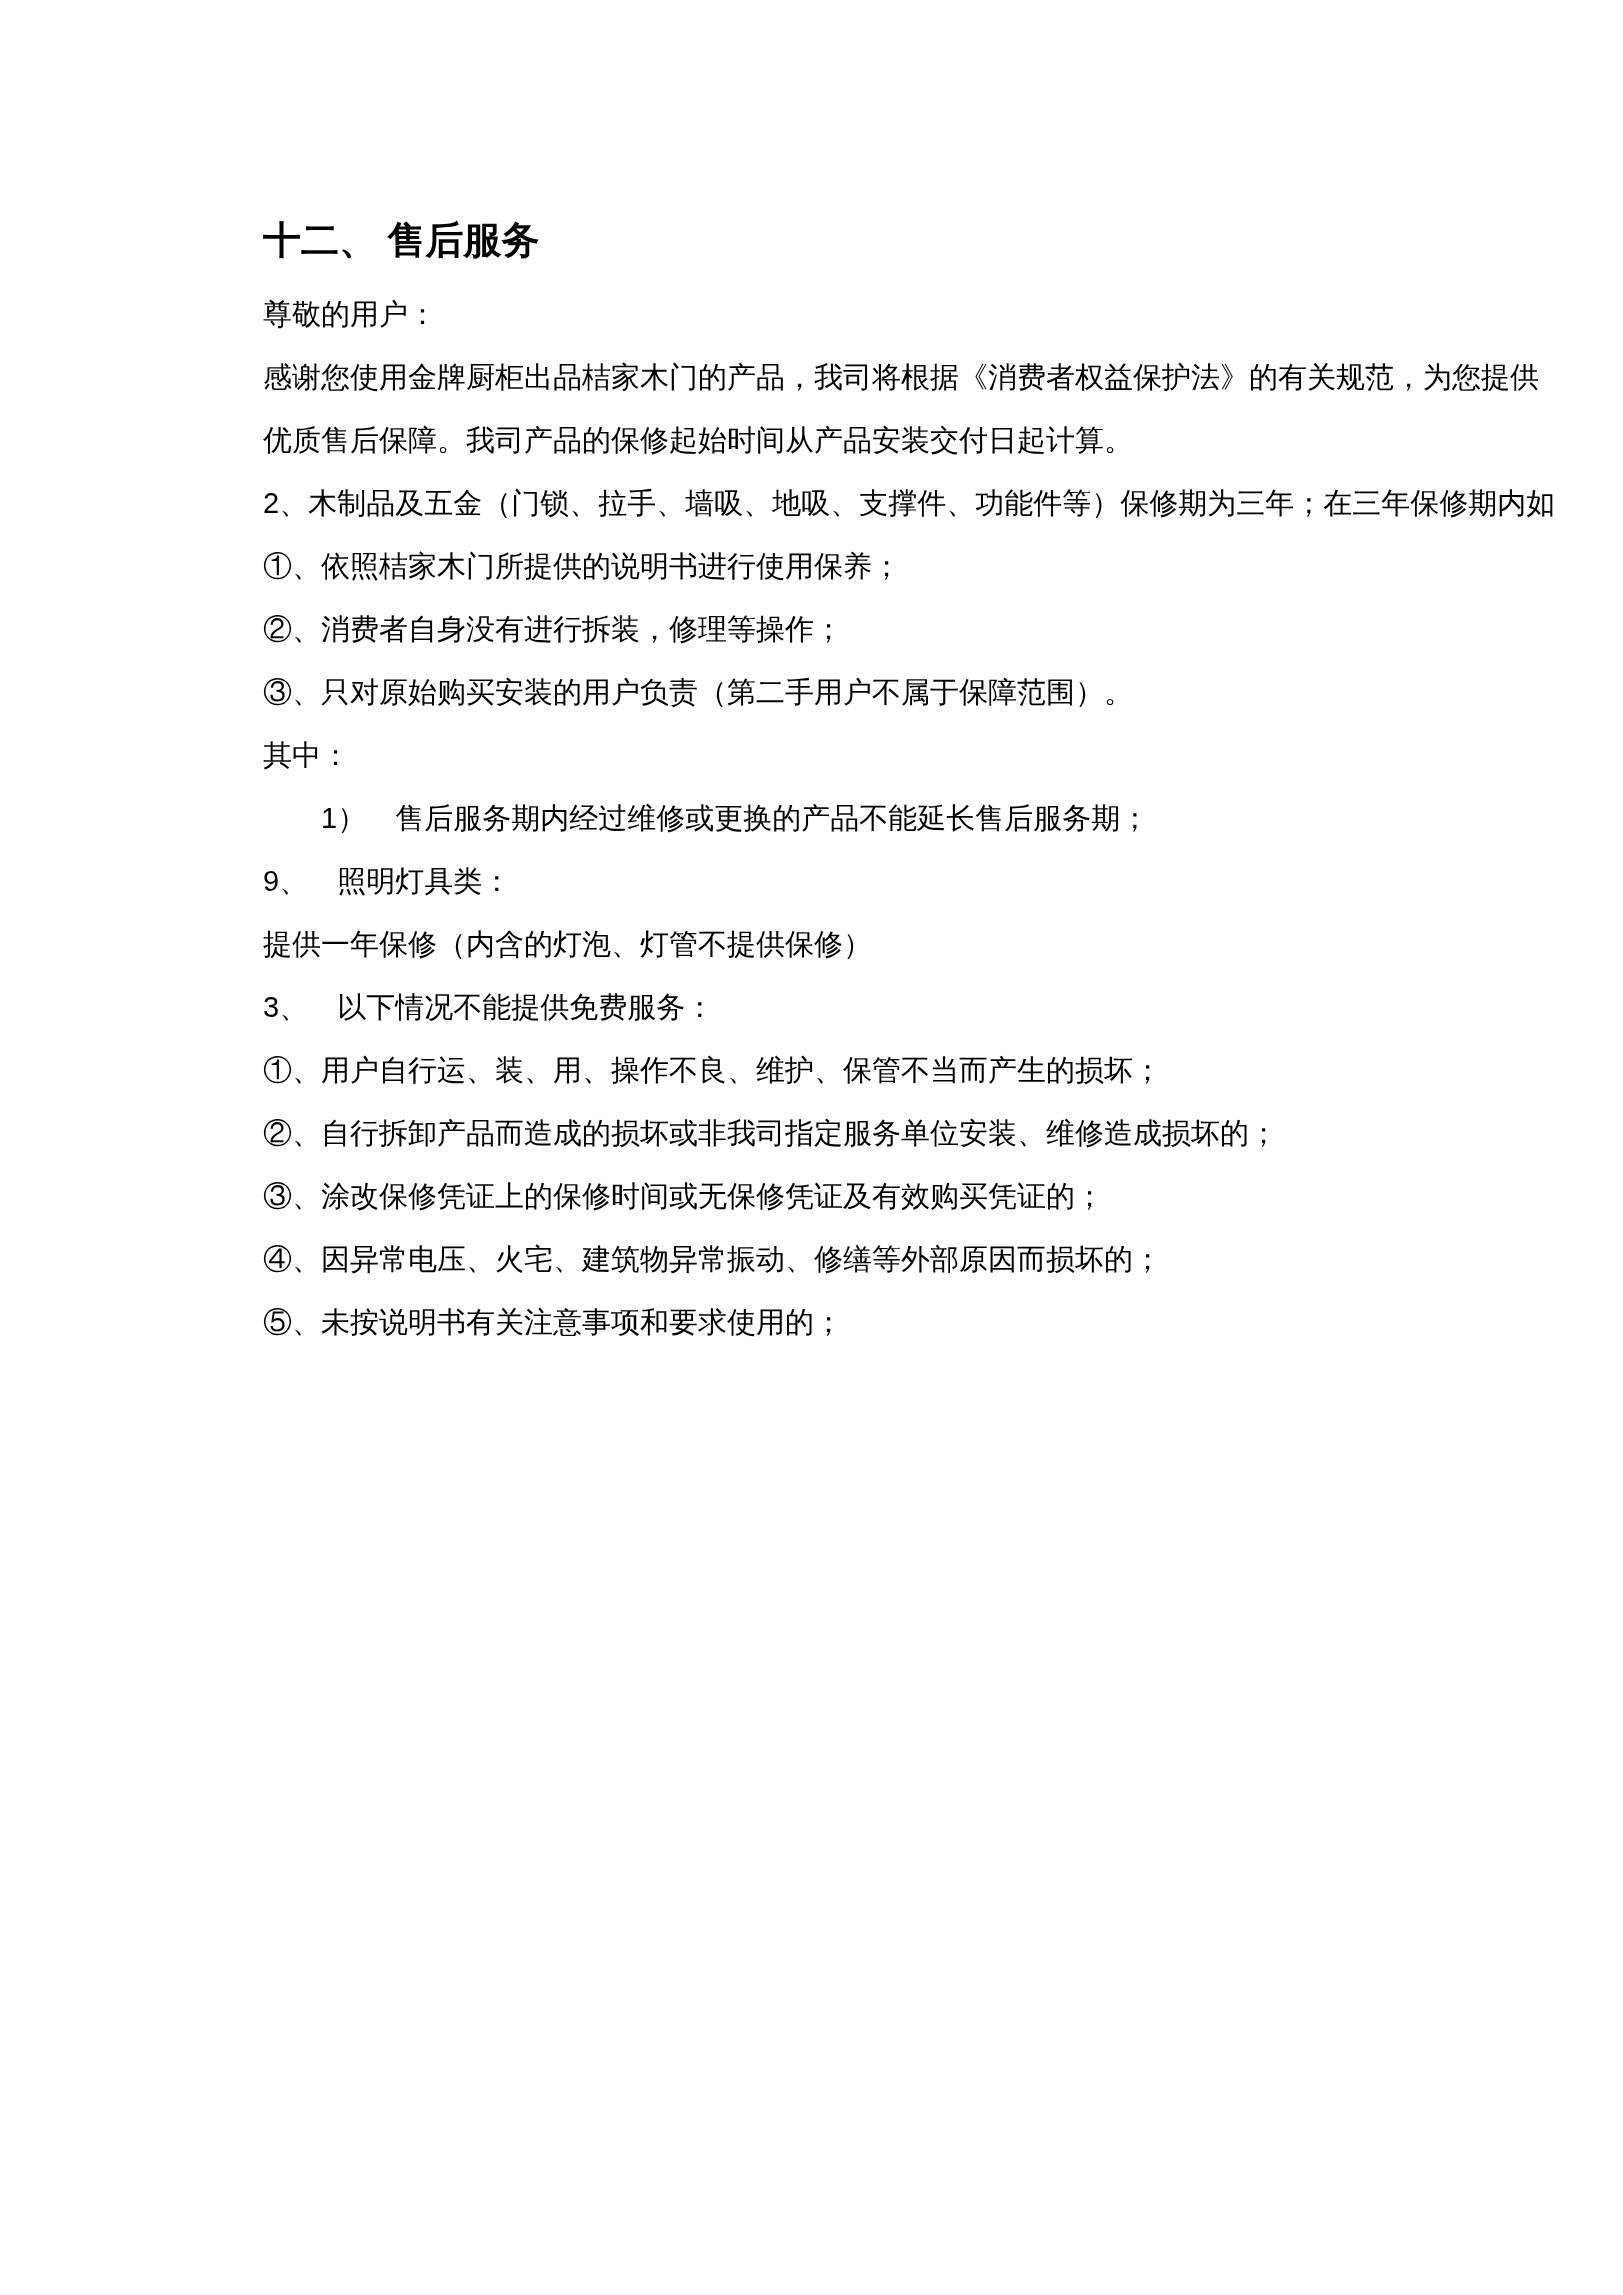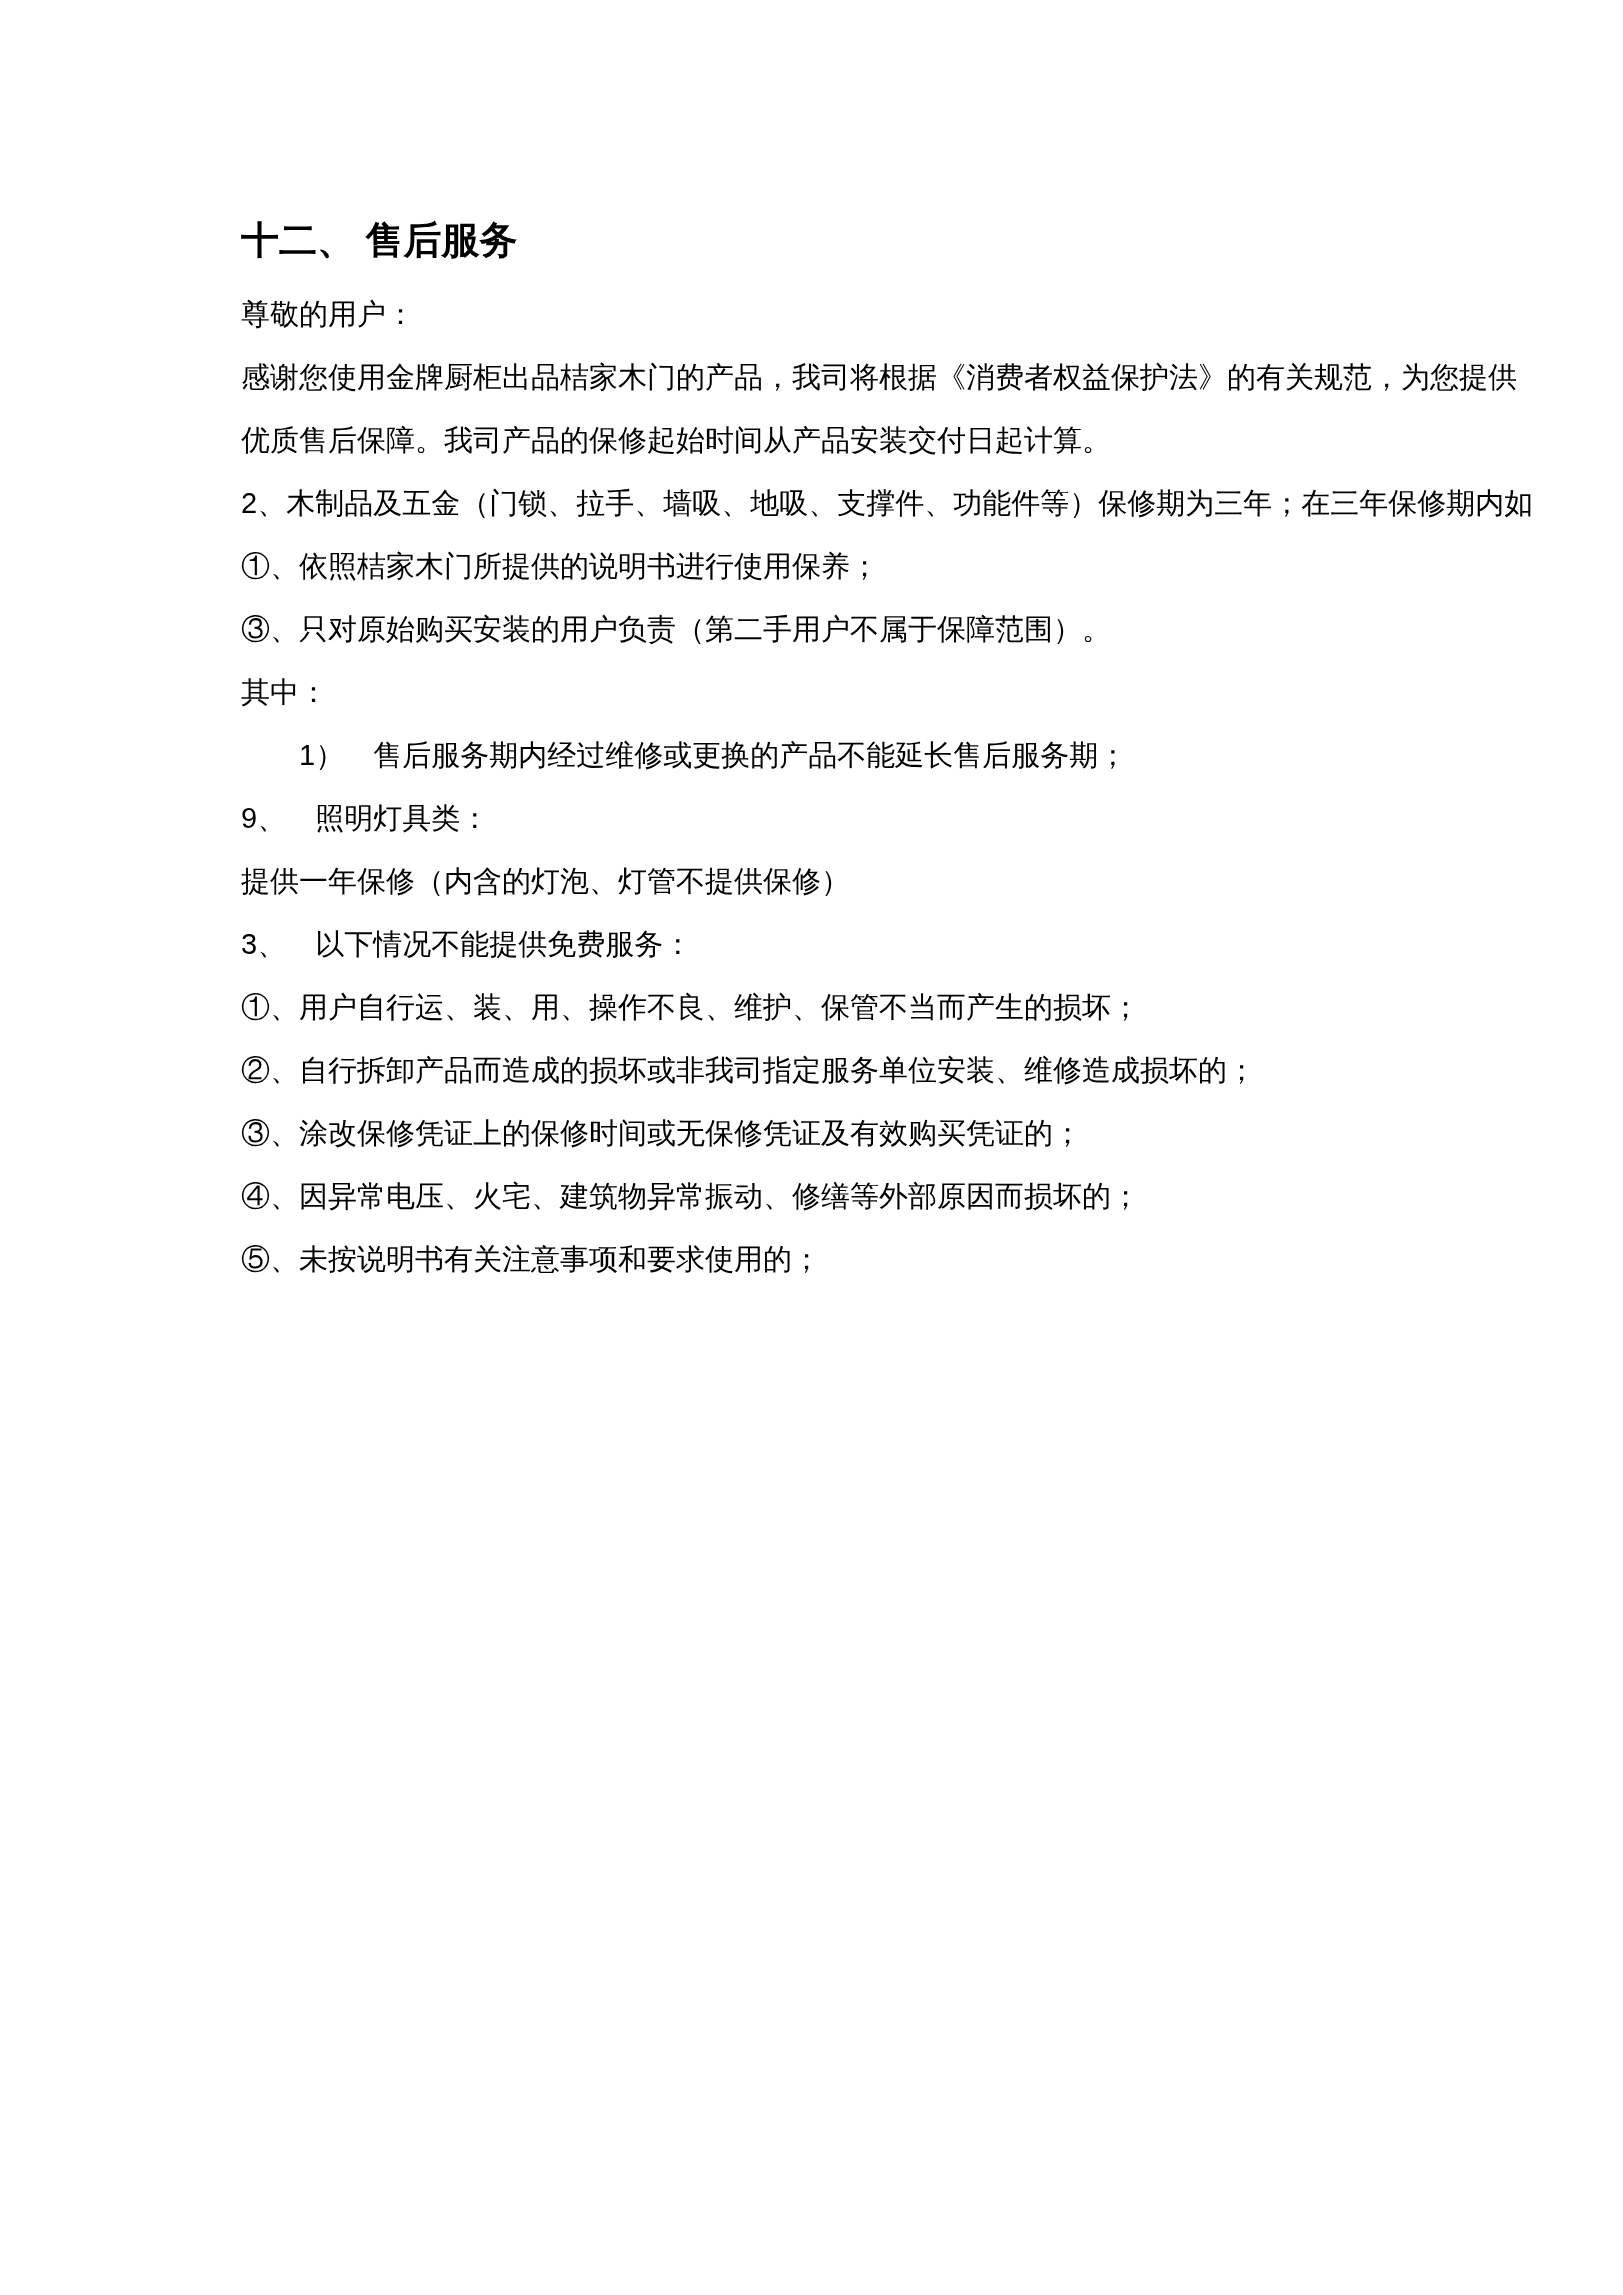--- a/index.html
+++ b/index.html
@@ -11,21 +11,21 @@
     position: relative;
     width: 1623px;
     height: 2295px;
     background: #ffffff;
     color: #000000;
     font-family: "Liberation Sans", sans-serif;
     overflow: hidden;
   }
   .doc {
     position: absolute;
-    left: 241px;
+    left: 263px;
     top: 209px;
     width: 1269px;
   }
   .heading {
     font-size: 38px;
     font-weight: 700;
     line-height: 63px;
     height: 63px;
     white-space: pre;
     letter-spacing: 0;
@@ -46,20 +46,21 @@
 
 <div class="page">
   <div class="doc">
     <div class="heading">十二、 售后服务</div>
     <div class="body-text">
       <div class="line">尊敬的用户：</div>
       <div class="line">感谢您使用金牌厨柜出品桔家木门的产品，我司将根据《消费者权益保护法》的有关规范，为您提供</div>
       <div class="line">优质售后保障。我司产品的保修起始时间从产品安装交付日起计算。</div>
       <div class="line">2、木制品及五金（门锁、拉手、墙吸、地吸、支撑件、功能件等）保修期为三年；在三年保修期内如</div>
       <div class="line">①、依照桔家木门所提供的说明书进行使用保养；</div>
+      <div class="line">②、消费者自身没有进行拆装，修理等操作；</div>
       <div class="line">③、只对原始购买安装的用户负责（第二手用户不属于保障范围）。</div>
       <div class="line">其中：</div>
       <div class="line">　　1）　售后服务期内经过维修或更换的产品不能延长售后服务期；</div>
       <div class="line">9、　照明灯具类：</div>
       <div class="line">提供一年保修（内含的灯泡、灯管不提供保修）</div>
       <div class="line">3、　以下情况不能提供免费服务：</div>
       <div class="line">①、用户自行运、装、用、操作不良、维护、保管不当而产生的损坏；</div>
       <div class="line">②、自行拆卸产品而造成的损坏或非我司指定服务单位安装、维修造成损坏的；</div>
       <div class="line">③、涂改保修凭证上的保修时间或无保修凭证及有效购买凭证的；</div>
       <div class="line">④、因异常电压、火宅、建筑物异常振动、修缮等外部原因而损坏的；</div>

